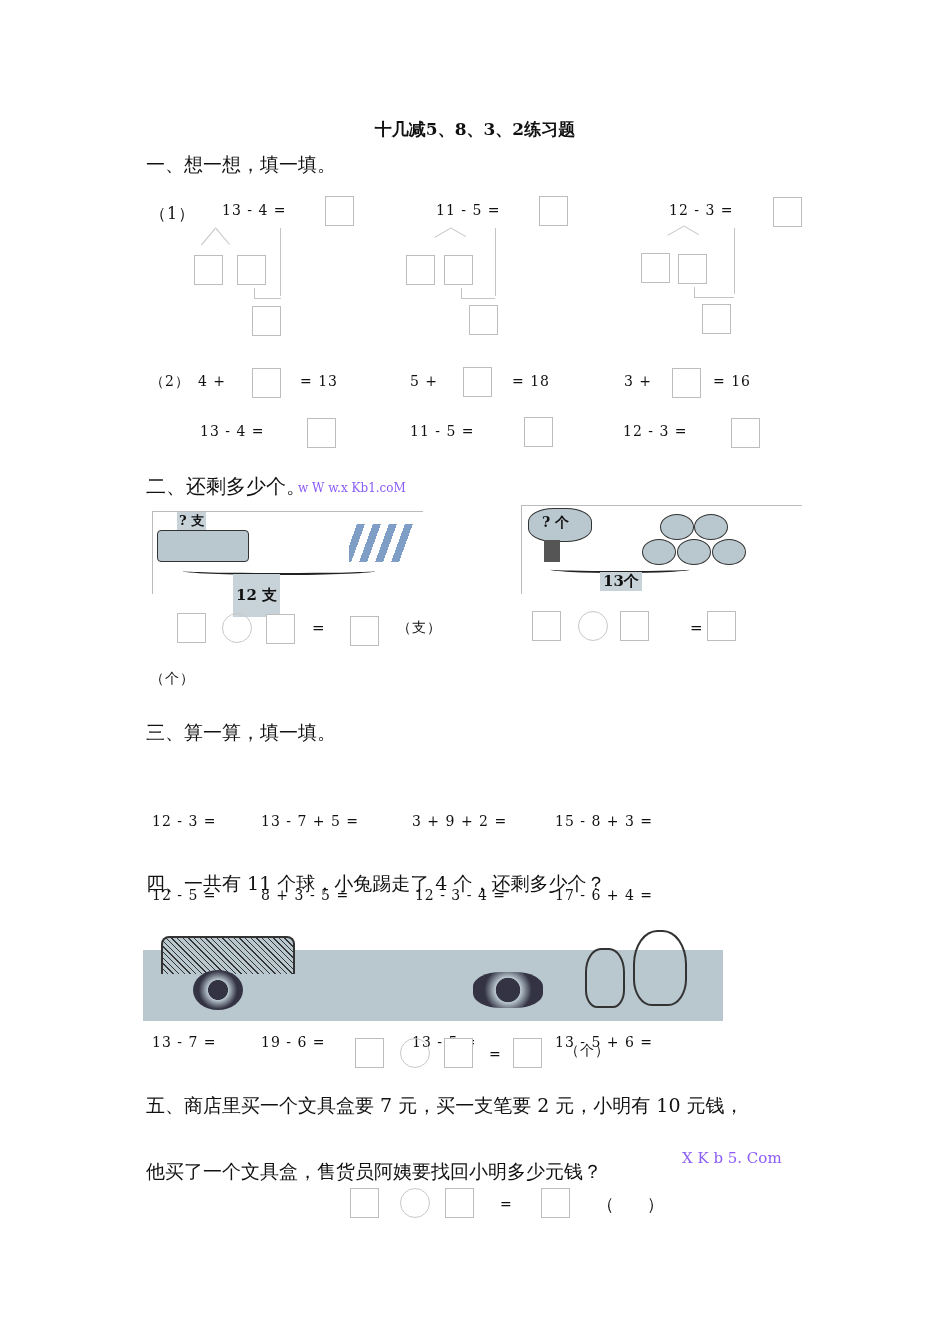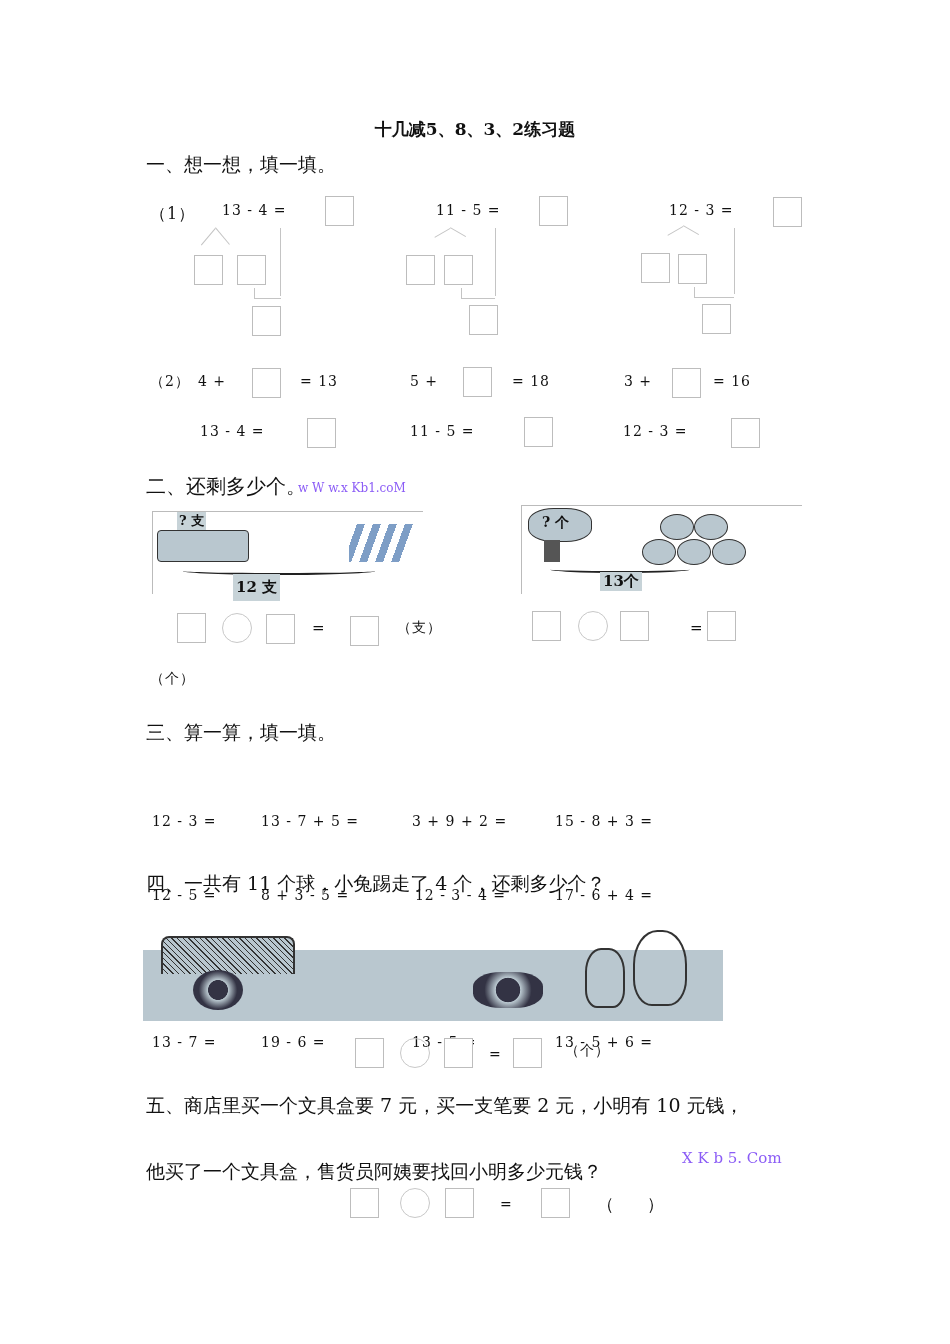--- a/index.html
+++ b/index.html
@@ -75,21 +75,21 @@
 <div class="box" style="left:731px;top:418px;"></div>
 
 <div class="abs h" style="top:473px;font-size:20px;">二、还剩多少个。</div>
 <div class="abs wm" style="left:298px;top:481px;">w W w.x Kb1.coM</div>
 
 <div class="abs" style="left:152px;top:511px;width:270px;height:82px;border-top:1px solid #bbb;border-left:1px solid #bbb;">
   <div class="abs" style="left:24px;top:0;background:#c7d3d8;font-size:13px;font-weight:bold;padding:0 2px;">? 支</div>
   <div class="pic" style="left:4px;top:18px;width:90px;height:30px;border:1.5px solid #333;border-radius:4px;"></div>
   <div class="abs" style="left:196px;top:12px;width:66px;height:38px;background:linear-gradient(110deg,#fff 10%,#7e9ec6 10% 20%,#fff 20% 30%,#7e9ec6 30% 40%,#fff 40% 50%,#7e9ec6 50% 60%,#fff 60% 70%,#7e9ec6 70% 80%,#fff 80%);"></div>
   <div class="abs" style="left:30px;top:55px;width:192px;height:6px;border-bottom:2px solid #222;border-radius:0 0 50% 50%;"></div>
-  <div class="abs" style="left:80px;top:62px;background:#c7d3d8;font-size:15px;font-weight:bold;padding:4px 3px;">12 支</div>
+  <div class="abs" style="left:80px;top:62px;background:#c7d3d8;font-size:15px;font-weight:bold;padding:12px 3px;">12 支</div>
 </div>
 
 <div class="abs" style="left:521px;top:505px;width:280px;height:88px;border-top:1px solid #bbb;border-left:1px solid #bbb;">
   <div class="pic" style="left:6px;top:2px;width:62px;height:32px;border:1.5px solid #333;border-radius:40%;"></div>
   <div class="abs" style="left:20px;top:8px;font-size:14px;font-weight:bold;">? 个</div>
   <div class="abs" style="left:22px;top:34px;width:16px;height:22px;background:#555;"></div>
   <div class="pic" style="left:138px;top:8px;width:32px;height:24px;border:1.5px solid #333;border-radius:50%;"></div>
   <div class="pic" style="left:172px;top:8px;width:32px;height:24px;border:1.5px solid #333;border-radius:50%;"></div>
   <div class="pic" style="left:120px;top:33px;width:32px;height:24px;border:1.5px solid #333;border-radius:50%;"></div>
   <div class="pic" style="left:155px;top:33px;width:32px;height:24px;border:1.5px solid #333;border-radius:50%;"></div>

